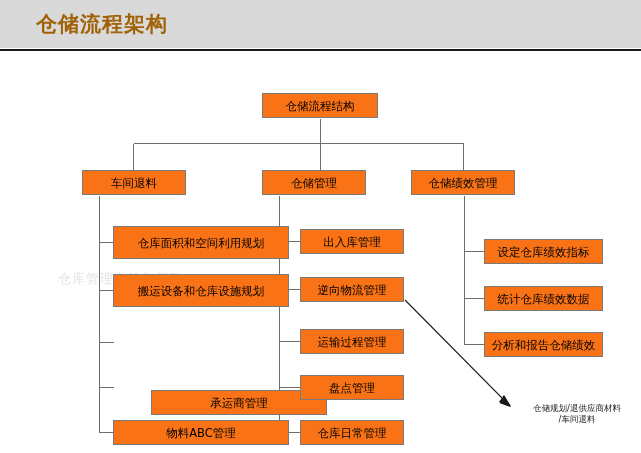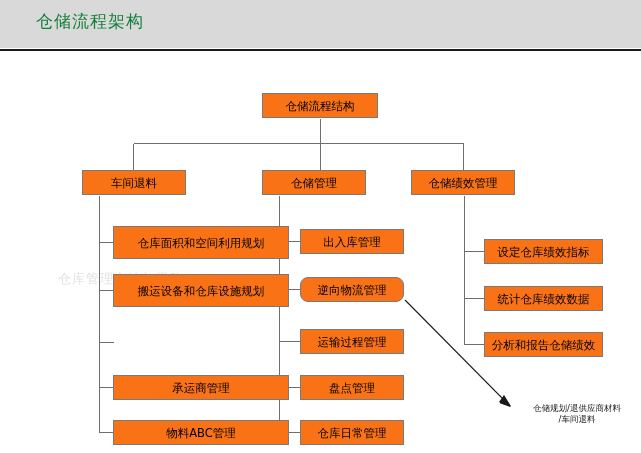--- a/index.html
+++ b/index.html
@@ -22,24 +22,24 @@
     left: 0;
     top: 0;
     width: 641px;
     height: 48px;
     background: #d9d9d9;
   }
   .header-title {
     position: absolute;
     left: 36px;
     top: 10px;
-    font-size: 17px;
-    font-weight: normal;
+    font-size: 21px;
+    font-weight: bold;
     letter-spacing: 1px;
-    color: #15803d;
+    color: #a16207;
     white-space: nowrap;
   }
   .header-rule {
     position: absolute;
     left: 0;
     top: 49px;
     width: 641px;
     height: 2px;
     background: #1a1a1a;
   }
@@ -184,31 +184,31 @@
   <div class="node lvl2 l2-c">
     <span>仓储绩效管理</span>
   </div>
 
   <div class="node leaf-two lc" style="top:175px;">
     <span>仓库面积和空间利用规划</span>
   </div>
   <div class="node leaf-two lc" style="top:223px;">
     <span>搬运设备和仓库设施规划</span>
   </div>
-  <div class="node leaf lc" style="top:324px;">
+  <div class="node leaf lc" style="top:339px;margin-left:38px;">
     <span>承运商管理</span>
   </div>
   <div class="node leaf lc" style="top:369px;">
     <span>物料ABC管理</span>
   </div>
 
   <div class="node leaf mc" style="top:178px;">
     <span>出入库管理</span>
   </div>
-  <div class="node leaf mc" style="top:226px;border-radius:8px;">
+  <div class="node leaf mc" style="top:226px;">
     <span>逆向物流管理</span>
   </div>
   <div class="node leaf mc" style="top:278px;">
     <span>运输过程管理</span>
   </div>
   <div class="node leaf mc" style="top:324px;">
     <span>盘点管理</span>
   </div>
   <div class="node leaf mc" style="top:369px;">
     <span>仓库日常管理</span>

